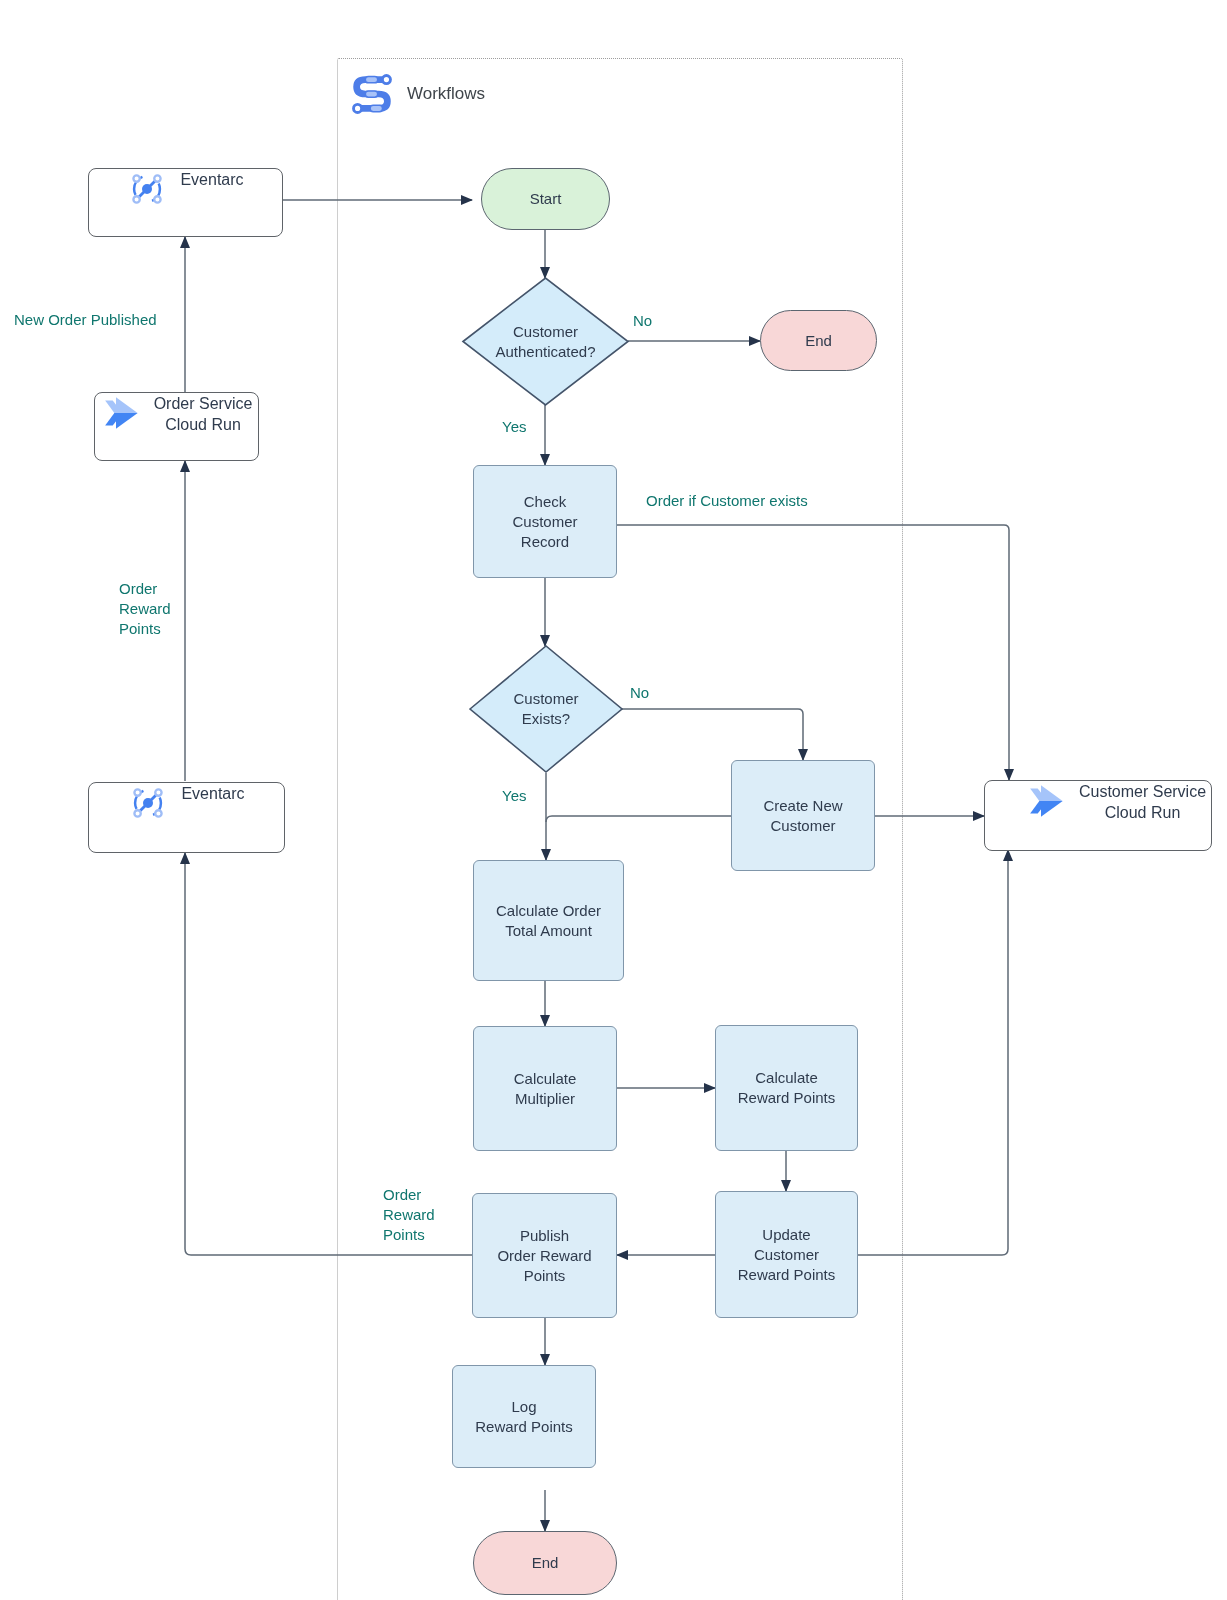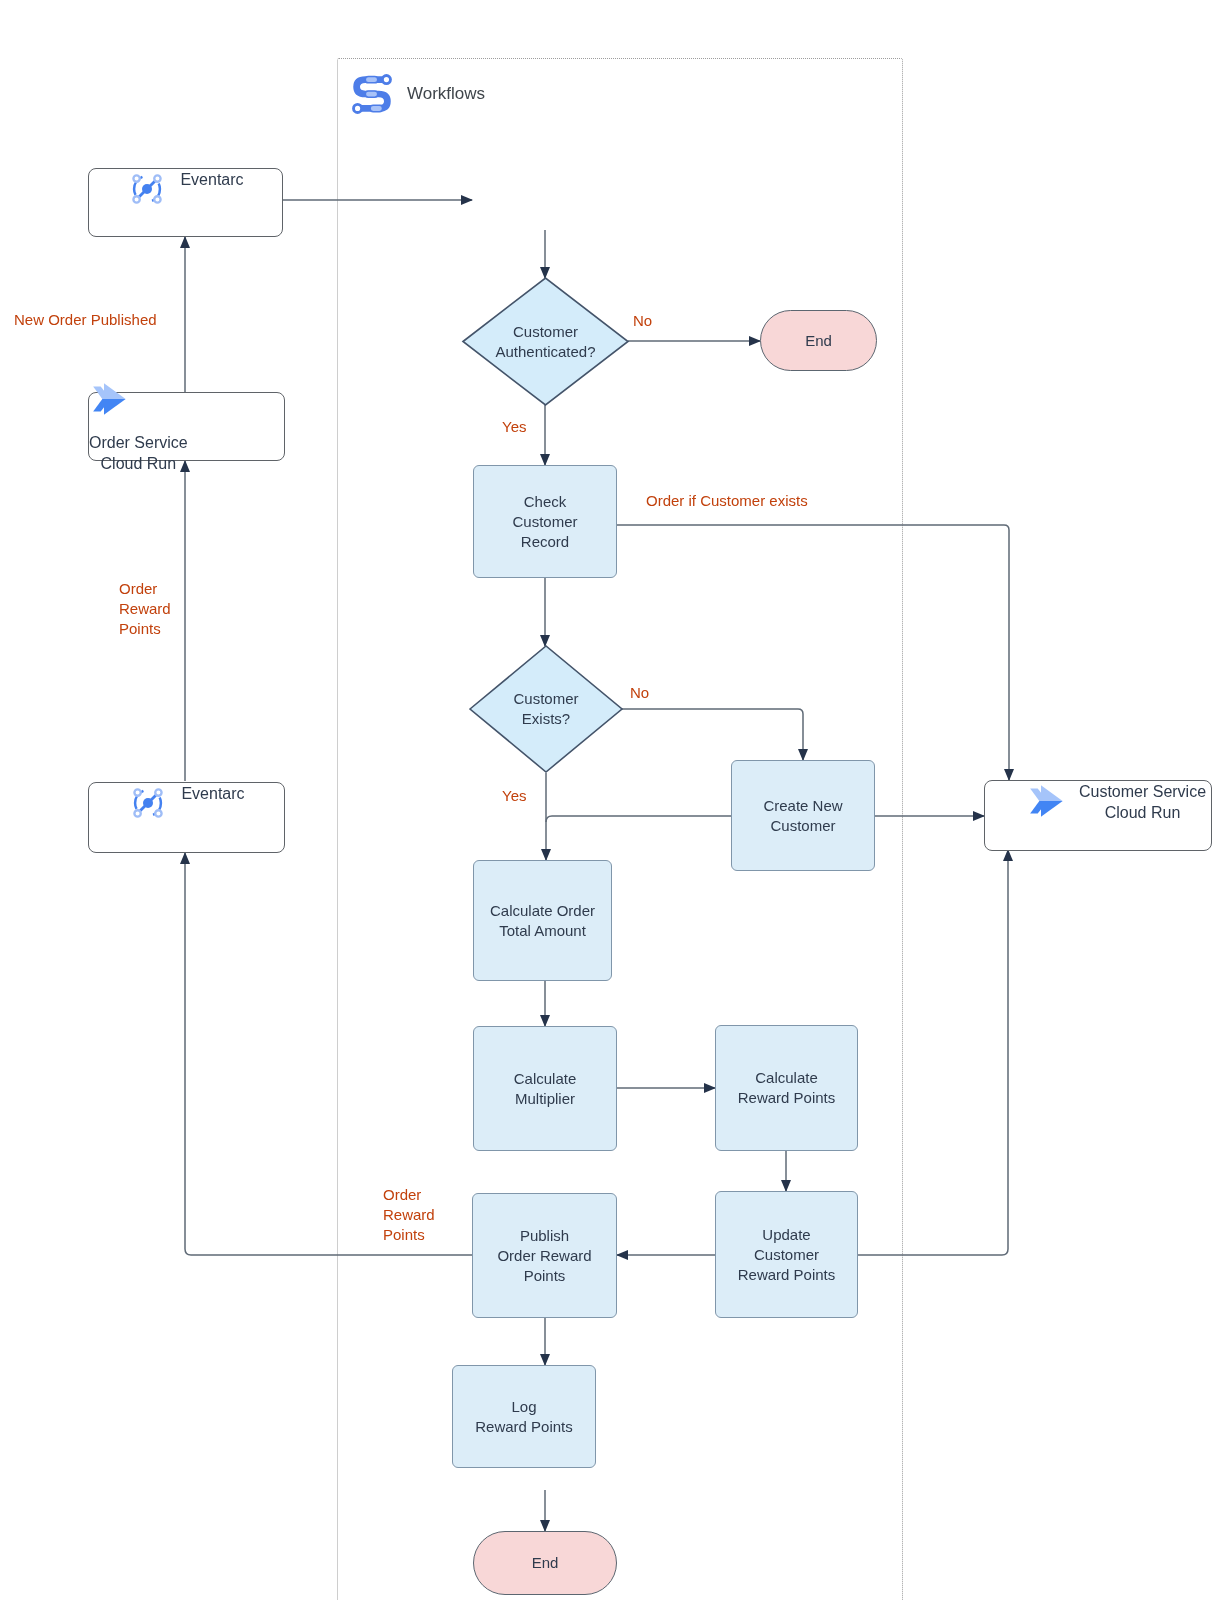--- a/index.html
+++ b/index.html
@@ -13,21 +13,21 @@
   .process{background:#dcedf8;border:1.5px solid #8096aa;border-radius:6px;}
   .terminator{border:1.5px solid #5c6670;border-radius:32px;font-size:15px;}
   .start-fill{background:#d9f2d9;}
   .end-fill{background:#f8d7d7;}
   .external{background:#ffffff;border:1.5px solid #5f6368;border-radius:8px;
     display:flex;flex-direction:row;gap:13px;align-items:flex-start;justify-content:center;font-size:16px;line-height:21px;}
   .diamond{position:absolute;z-index:2;}
   .diamond svg{position:absolute;left:0;top:0;}
   .diamond .dlabel{position:absolute;left:0;top:0;right:0;bottom:0;display:flex;align-items:center;
     justify-content:center;text-align:center;font-size:15px;line-height:20px;white-space:pre-line;}
-  .edge-label{position:absolute;z-index:3;font-size:15px;line-height:20px;color:#c2410c;white-space:pre-line;}
+  .edge-label{position:absolute;z-index:3;font-size:15px;line-height:20px;color:#0f766e;white-space:pre-line;}
   #wf-frame{position:absolute;left:337px;top:20px;width:566px;height:1548px;
     border:1.5px dotted #9d9d9d;box-sizing:border-box;z-index:0;border-radius:2px;}
   #wf-head{position:absolute;left:347px;top:31px;z-index:2;display:flex;align-items:center;gap:10px;}
   #wf-title{font-size:17px;color:#3f454b;}
   .icon{flex-shrink:0;display:block;}
 </style>
 </head>
 <body>
 
 <div id="canvas">
@@ -82,21 +82,21 @@
       <line x1="14" y1="34" x2="34" y2="14" stroke="#4481f0" stroke-width="3.4"></line>
       <circle cx="24" cy="24" r="6" fill="#4481f0"></circle>
       <circle cx="11.5" cy="11.5" r="3.8" fill="#ffffff" stroke="#9fbdf7" stroke-width="2.8"></circle>
       <circle cx="36.5" cy="11.5" r="3.8" fill="#ffffff" stroke="#9fbdf7" stroke-width="2.8"></circle>
       <circle cx="11.5" cy="36.5" r="3.8" fill="#ffffff" stroke="#9fbdf7" stroke-width="2.8"></circle>
       <circle cx="36.5" cy="36.5" r="3.8" fill="#ffffff" stroke="#9fbdf7" stroke-width="2.8"></circle>
     </svg>
     <span>Eventarc</span>
   </div>
 
-  <div class="node external" style="left:88px;top:354px;width:197px;height:69px;flex-direction:column;">
+  <div class="node external" style="left:94px;top:354px;width:165px;height:69px;">
     <svg class="icon" width="40" height="40" viewBox="0 0 48 48">
       <polygon points="5,9 14,9 26,24 16,24" fill="#a5c4fa"></polygon>
       <polygon points="16,24 26,24 14,39 5,39" fill="#4285f4"></polygon>
       <polygon points="18,5 44,24 18,24" fill="#a5c4fa"></polygon>
       <polygon points="18,24 44,24 18,43" fill="#4285f4"></polygon>
     </svg>
     <span>Order Service
 Cloud Run</span>
   </div>
 
@@ -117,20 +117,23 @@
     <svg class="icon" width="40" height="40" viewBox="0 0 48 48">
       <polygon points="5,9 14,9 26,24 16,24" fill="#a5c4fa"></polygon>
       <polygon points="16,24 26,24 14,39 5,39" fill="#4285f4"></polygon>
       <polygon points="18,5 44,24 18,24" fill="#a5c4fa"></polygon>
       <polygon points="18,24 44,24 18,43" fill="#4285f4"></polygon>
     </svg>
     <span>Customer Service
 Cloud Run</span>
   </div>
 
+  <div class="node terminator start-fill" style="left:481px;top:130px;width:129px;height:62px;">
+    <span>Start</span>
+  </div>
   <div class="node terminator end-fill" style="left:760px;top:272px;width:117px;height:61px;">
     <span>End</span>
   </div>
   <div class="node terminator end-fill" style="left:473px;top:1493px;width:144px;height:64px;">
     <span>End</span>
   </div>
 
   <div class="diamond" style="left:461px;top:238px;width:169px;height:131px;">
     <svg width="169" height="131" viewBox="0 0 169 131">
       <polygon points="2,65.5 84.5,2 167,65.5 84.5,129" fill="#d4ecfa" stroke="#44546a" stroke-width="1.6"></polygon>
@@ -149,21 +152,21 @@
 
   <div class="node process" style="left:473px;top:427px;width:144px;height:113px;">
     <span>Check
 Customer
 Record</span>
   </div>
   <div class="node process" style="left:731px;top:722px;width:144px;height:111px;">
     <span>Create New
 Customer</span>
   </div>
-  <div class="node process" style="left:473px;top:822px;width:139px;height:121px;">
+  <div class="node process" style="left:473px;top:822px;width:151px;height:121px;">
     <span>Calculate Order
 Total Amount</span>
   </div>
   <div class="node process" style="left:473px;top:988px;width:144px;height:125px;">
     <span>Calculate
 Multiplier</span>
   </div>
   <div class="node process" style="left:715px;top:987px;width:143px;height:126px;">
     <span>Calculate
 Reward Points</span>

